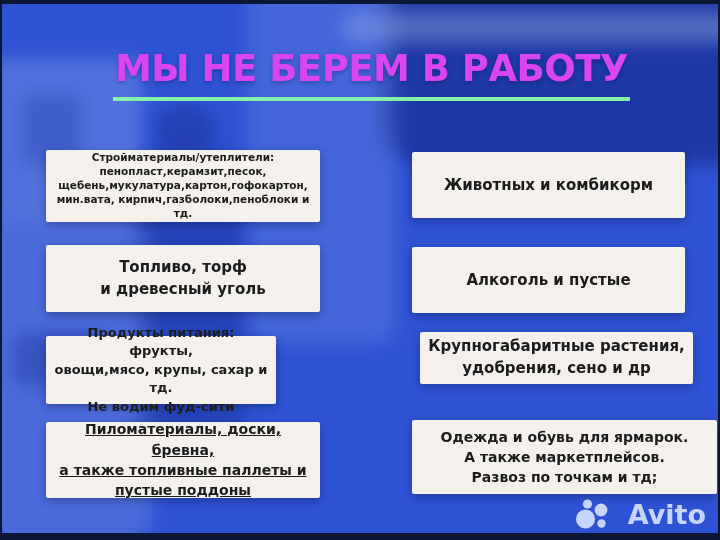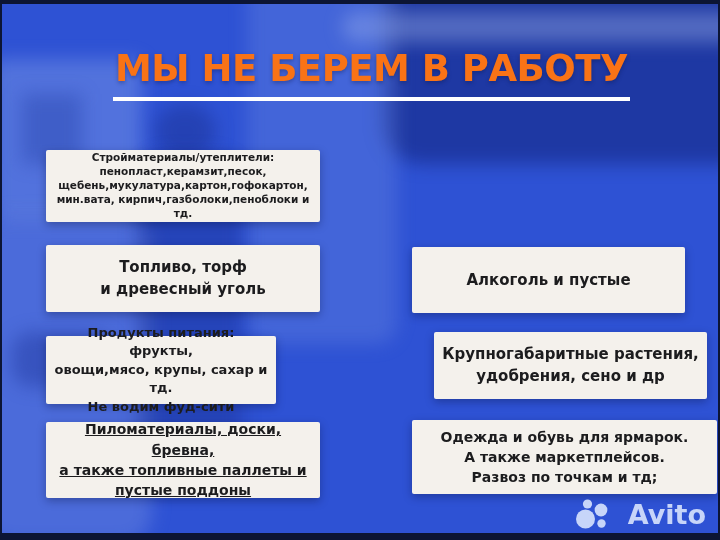--- a/index.html
+++ b/index.html
@@ -20,43 +20,43 @@
   .b-car{left:10px;top:328px;width:100px;height:55px;background:rgba(25,48,150,.40);border-radius:20px;}
   .b-van-door{left:245px;top:-20px;width:150px;height:360px;background:rgba(130,158,232,.25);border-radius:20px;}
   .b-person-head{left:152px;top:100px;width:62px;height:55px;background:rgba(20,40,130,.38);border-radius:50%;}
   .b-person-body{left:135px;top:150px;width:105px;height:330px;background:rgba(20,40,130,.33);border-radius:30px;}
   .b-dark-topright{left:380px;top:-40px;width:380px;height:200px;background:rgba(10,25,105,.45);border-radius:40px;}
   .b-snow-ridge{left:340px;top:8px;width:400px;height:30px;background:rgba(165,185,240,.40);border-radius:20px;}
 
   
   #title-wrap{position:absolute;left:0;top:46px;width:720px;text-align:center;}
   #title{
-    display:inline-block;color:#f97316;font-weight:bold;font-size:37px;
+    display:inline-block;color:#d946ef;font-weight:bold;font-size:37px;
     letter-spacing:-0.5px;line-height:1.25;
-    padding:0 2px 5px 2px;border-bottom:4px solid #ffffff;
+    padding:0 2px 5px 2px;border-bottom:4px solid #86efac;
     text-shadow:0 2px 4px rgba(10,20,70,.35);
     white-space:nowrap;
     margin-left:23px;
   }
 
   
   .card{
     position:absolute;background:#f4f1ec;color:#1c1c1e;
     display:flex;align-items:center;justify-content:center;text-align:center;
     font-weight:bold;border-radius:2px;
     box-shadow:0 3px 9px rgba(8,18,60,.35);
     white-space:pre-line;padding:4px 8px;box-sizing:border-box;
   }
   #card-l1{left:46px;top:150px;width:274px;height:72px;font-size:10.5px;line-height:1.32;}
   #card-l2{left:46px;top:245px;width:274px;height:67px;font-size:15px;line-height:1.45;}
   #card-l3{left:46px;top:336px;width:230px;height:68px;font-size:13px;line-height:1.42;}
   #card-l4{left:46px;top:422px;width:274px;height:76px;font-size:14px;line-height:1.45;text-decoration:underline;}
   #card-r1{left:412px;top:152px;width:273px;height:66px;font-size:15px;}
   #card-r2{left:412px;top:247px;width:273px;height:66px;font-size:15px;}
-  #card-r3{left:434px;top:332px;width:273px;height:67px;font-size:15px;line-height:1.45;}
+  #card-r3{left:420px;top:332px;width:273px;height:52px;font-size:15px;line-height:1.45;}
   #card-r4{left:412px;top:420px;width:305px;height:74px;font-size:14px;line-height:1.45;}
 
   
   #watermark{
     position:absolute;right:14px;bottom:10px;display:flex;align-items:center;gap:20px;
     color:rgba(226,236,255,.85);
   }
   #watermark svg{display:block;}
   #watermark .wm-label{font-size:27px;font-weight:bold;letter-spacing:0;}
 </style>
@@ -87,20 +87,21 @@
 пенопласт,керамзит,песок,
 щебень,мукулатура,картон,гофокартон,
 мин.вата, кирпич,газболоки,пеноблоки и тд.</div>
   <div class="card" id="card-l3">Продукты питания: фрукты,
 овощи,мясо, крупы, сахар и тд.
 Не водим фуд-сити</div>
   <div class="card" id="card-l4">Пиломатериалы, доски, бревна,
 а также топливные паллеты и
 пустые поддоны</div>
 
+  <div class="card" id="card-r1">Животных и комбикорм</div>
   <div class="card" id="card-r2">Алкоголь и пустые</div>
   <div class="card" id="card-r3">Крупногабаритные растения,
 удобрения, сено и др</div>
   <div class="card" id="card-r4">Одежда и обувь для ярмарок.
 А также маркетплейсов.
 Развоз по точкам и тд;</div>
 
   <div id="watermark">
     <span>
       <svg width="33" height="31" viewBox="0 0 33 31" xmlns="http://www.w3.org/2000/svg">

